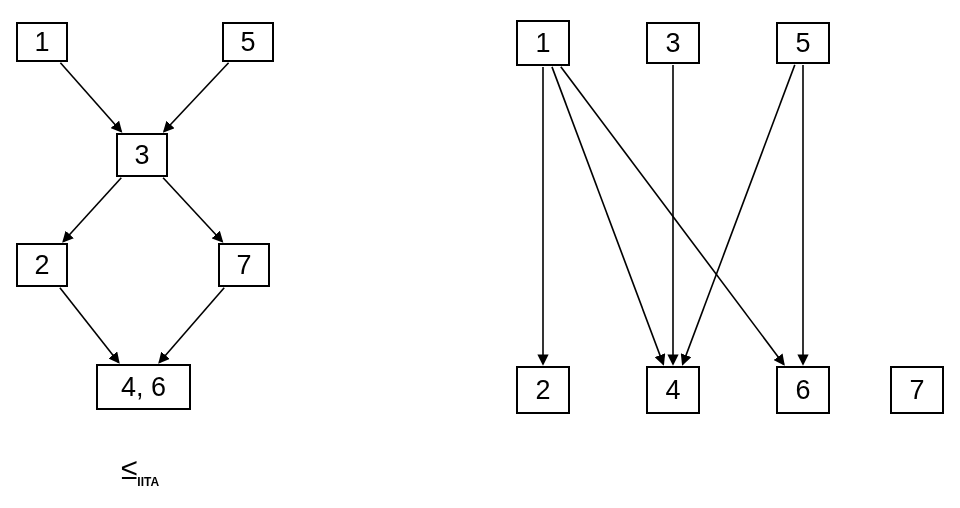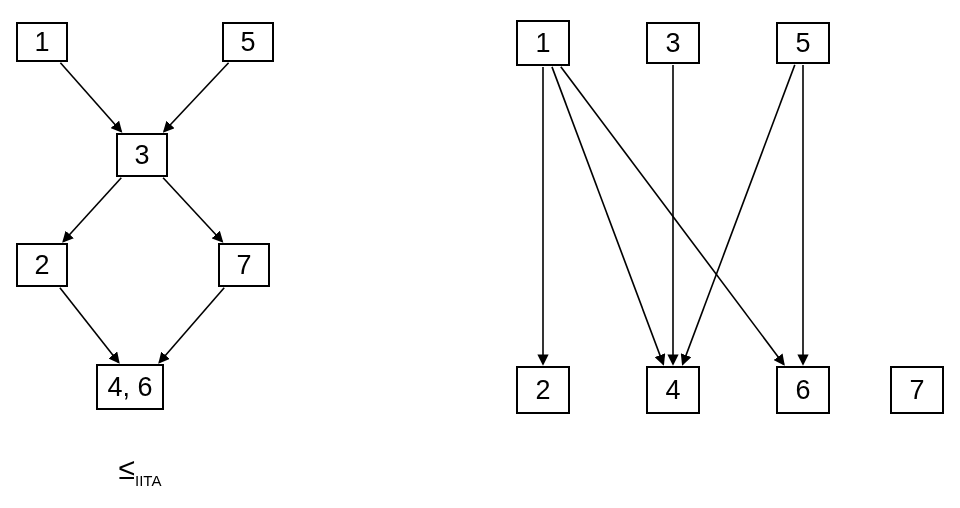--- a/index.html
+++ b/index.html
@@ -36,22 +36,23 @@
     position: absolute;
     text-align: center;
     color: #000000;
     white-space: nowrap;
   }
   .caption .leq {
     font-size: 30px;
     font-style: italic;
   }
   .caption .sub {
-    font-size: 15px;
+    font-size: 12px;
     vertical-align: -7px;
+    font-weight: bold;
   }
 </style>
 </head>
 <body>
 
 <div class="canvas">
 
   <svg id="edges-svg" width="960" height="508">
     <defs>
       <marker id="arrowhead" viewBox="0 0 10 10" refX="8.5" refY="5" markerWidth="7" markerHeight="7" orient="auto-start-reverse">
@@ -73,21 +74,21 @@
         <line x1="803.0" y1="65.0" x2="803.0" y2="364.0" stroke="#000000" stroke-width="1.6" marker-end="url(#arrowhead)"></line>
       </g>
   </svg>
 
   <div id="nodes-layer">
       <div class="node" style="left: 16px; top: 22px; width: 52px; height: 40px;">1</div>
       <div class="node" style="left: 222px; top: 22px; width: 52px; height: 40px;">5</div>
       <div class="node" style="left: 116px; top: 133px; width: 52px; height: 44px;">3</div>
       <div class="node" style="left: 16px; top: 243px; width: 52px; height: 44px;">2</div>
       <div class="node" style="left: 218px; top: 243px; width: 52px; height: 44px;">7</div>
-      <div class="node" style="left: 96px; top: 364px; width: 68px; height: 46px;">4, 6</div>
+      <div class="node" style="left: 96px; top: 364px; width: 95px; height: 46px;">4, 6</div>
       <div class="node" style="left: 516px; top: 20px; width: 54px; height: 46px;">1</div>
       <div class="node" style="left: 646px; top: 22px; width: 54px; height: 42px;">3</div>
       <div class="node" style="left: 776px; top: 22px; width: 54px; height: 42px;">5</div>
       <div class="node" style="left: 516px; top: 366px; width: 54px; height: 48px;">2</div>
       <div class="node" style="left: 646px; top: 366px; width: 54px; height: 48px;">4</div>
       <div class="node" style="left: 776px; top: 366px; width: 54px; height: 48px;">6</div>
       <div class="node" style="left: 890px; top: 366px; width: 54px; height: 48px;">7</div>
     </div>
 
   <div class="caption" style="left:40px; top:452px; width:200px;">

